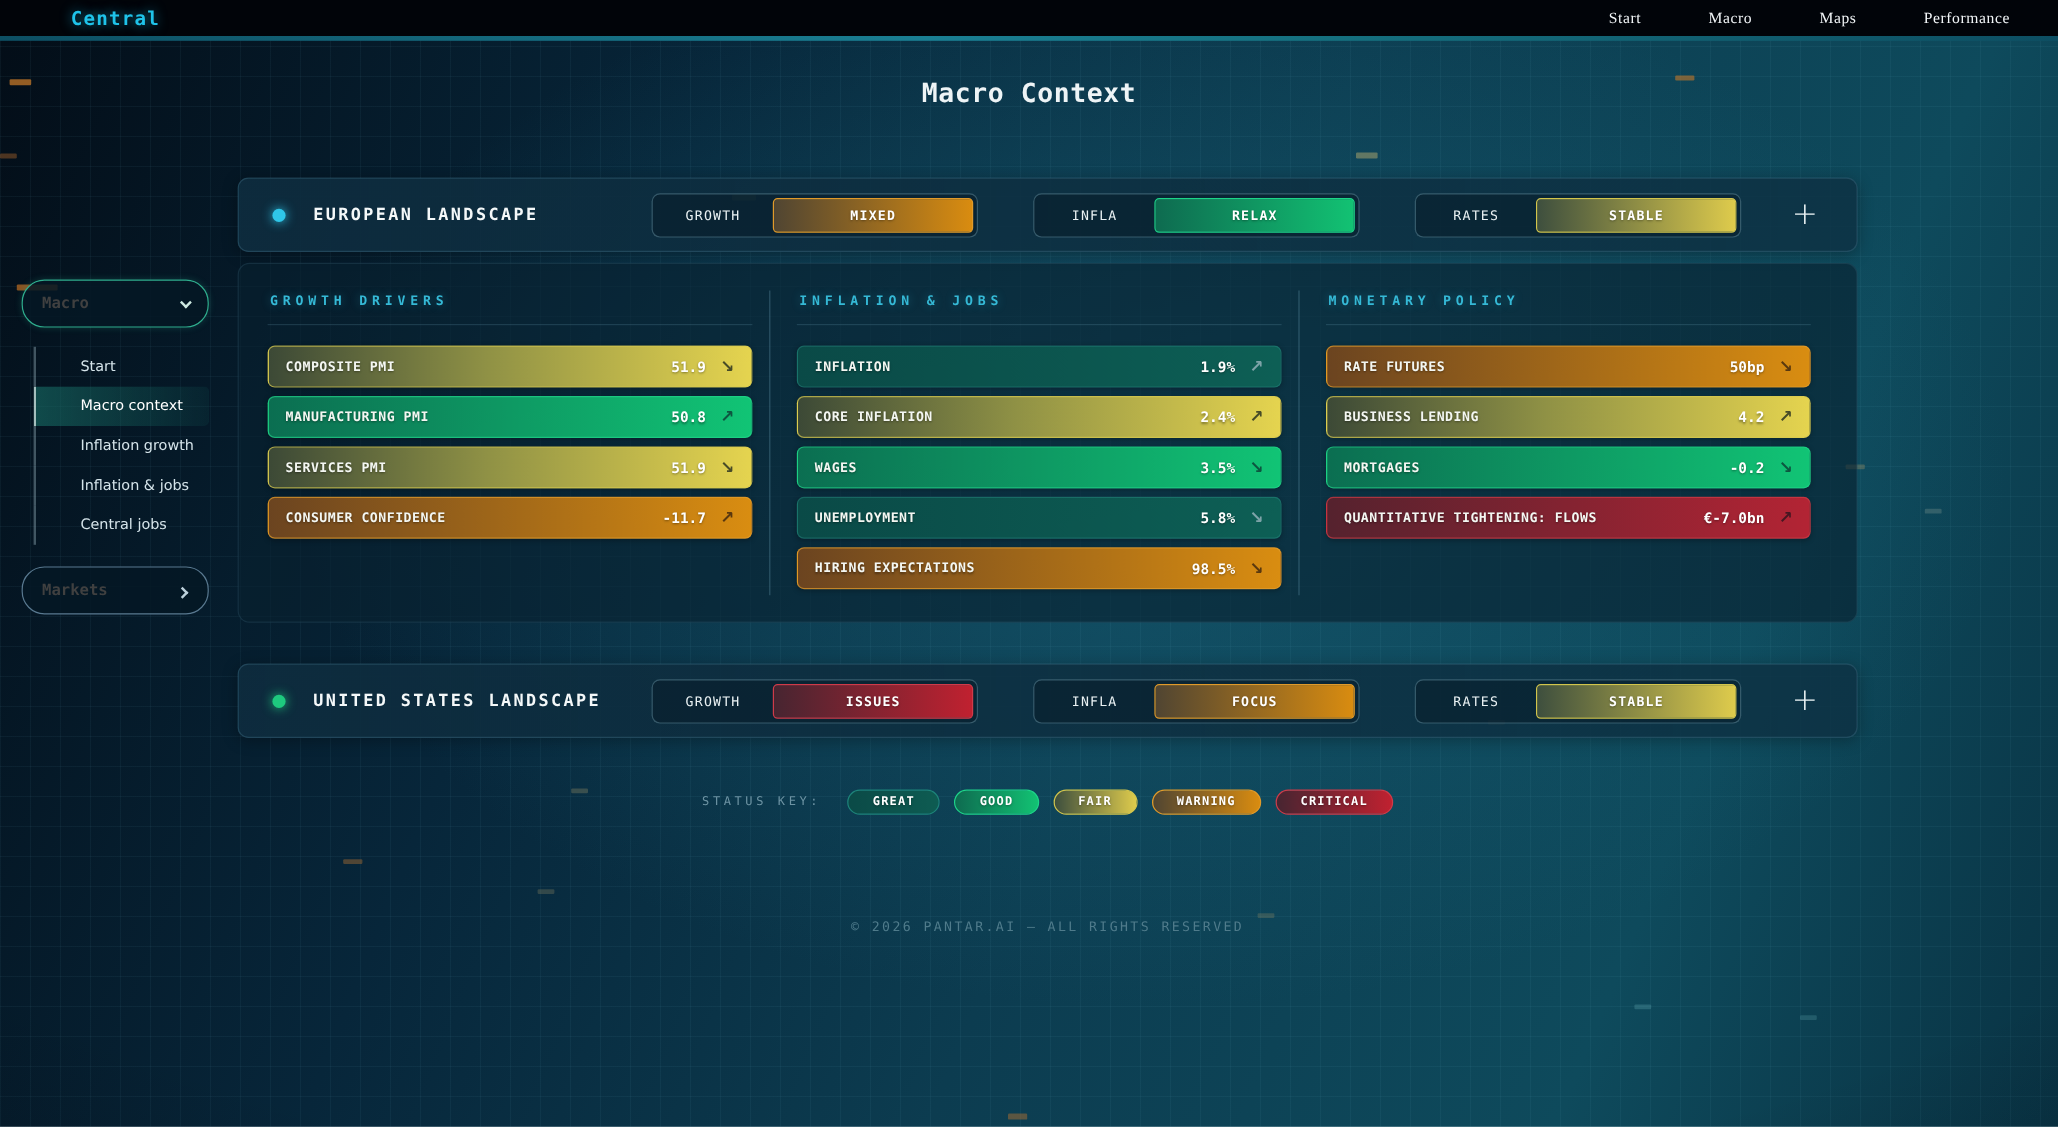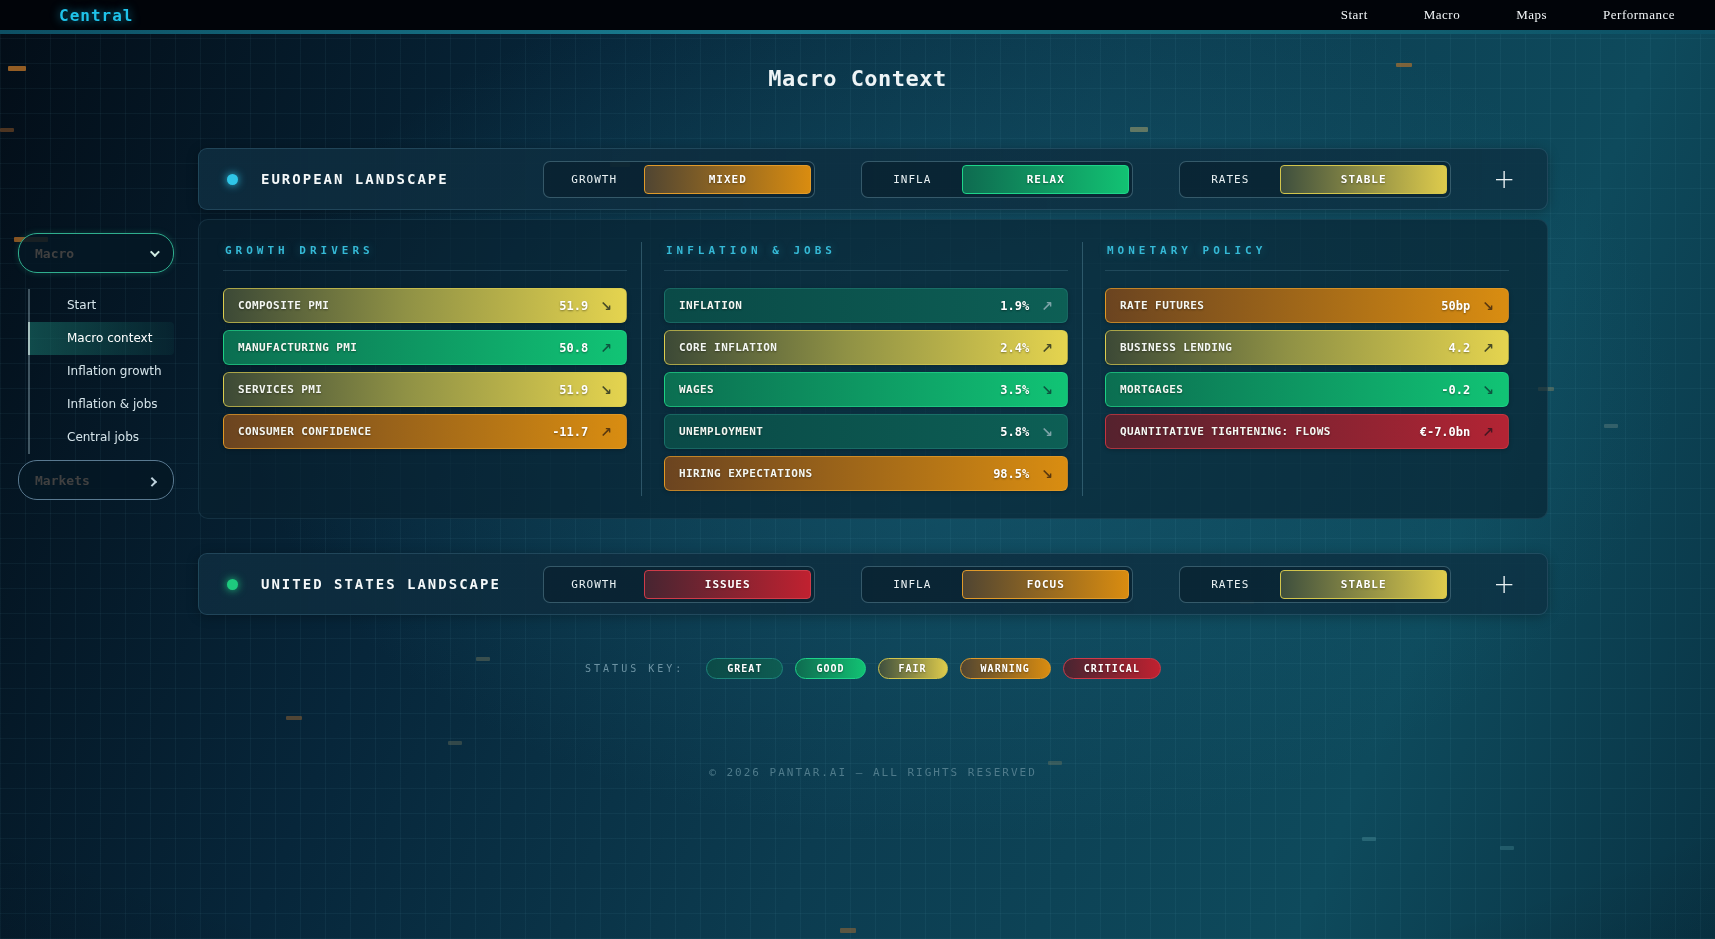--- a/index.html
+++ b/index.html
@@ -38,21 +38,21 @@
   
   .page-title{ position:absolute; top:66px; left:0; width:100%; text-align:center;
     font-size:22px; font-weight:600; letter-spacing:.5px; color:#eef4f6; }
 
   
   .sidebar{ position:absolute; left:18px; top:233px; width:156px; z-index:4; }
   .side-btn{ height:40px; border-radius:19px; display:flex; align-items:center;
     padding:0 16px; font-size:13px; color:#404040; cursor:pointer;
     background:rgba(5,24,36,.85);font-weight:bold; }
   .macro-btn{ border:1.5px solid #2fae8e; box-shadow:0 0 6px rgba(47,174,142,.25); }
-  .markets-btn{ border:1.5px solid #597990; margin-top:6px; }
+  .markets-btn{ border:1.5px solid #597990; margin-top:18px; }
   .side-btn .chev{ margin-left:auto; }
   .chev{ display:inline-block; width:7px; height:7px; border-right:2px solid #cfeae2;
     border-bottom:2px solid #cfeae2; }
   .chev-down{ transform:rotate(45deg) translateY(-2px); }
   .chev-right{ border-color:#bdd1dc; transform:rotate(-45deg) translateX(-2px); }
   .side-menu{ margin:16px 0 0 10px; }
   .side-item{ position:relative; height:33px; line-height:33px; padding-left:37px;
     font-family:"DejaVu Sans", sans-serif; font-size:12px; color:#d5e4ea; cursor:pointer;
     border-left:2px solid rgba(165,195,205,.38); }
   .side-item.active{ color:#fff; border-left-color:rgba(220,245,240,.75); border-radius:0 4px 4px 0;

